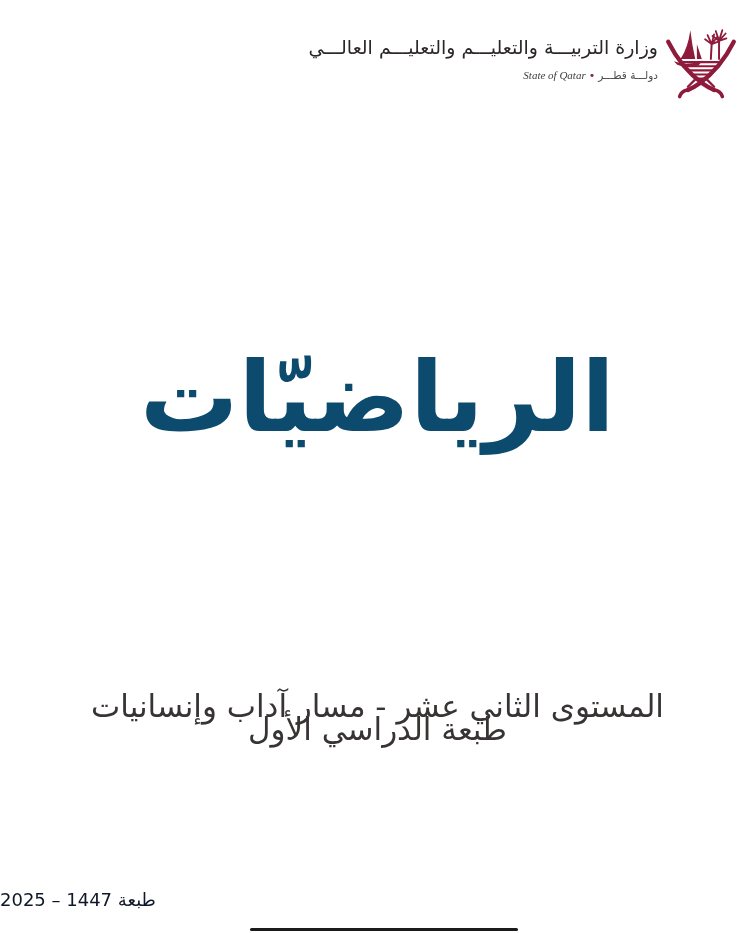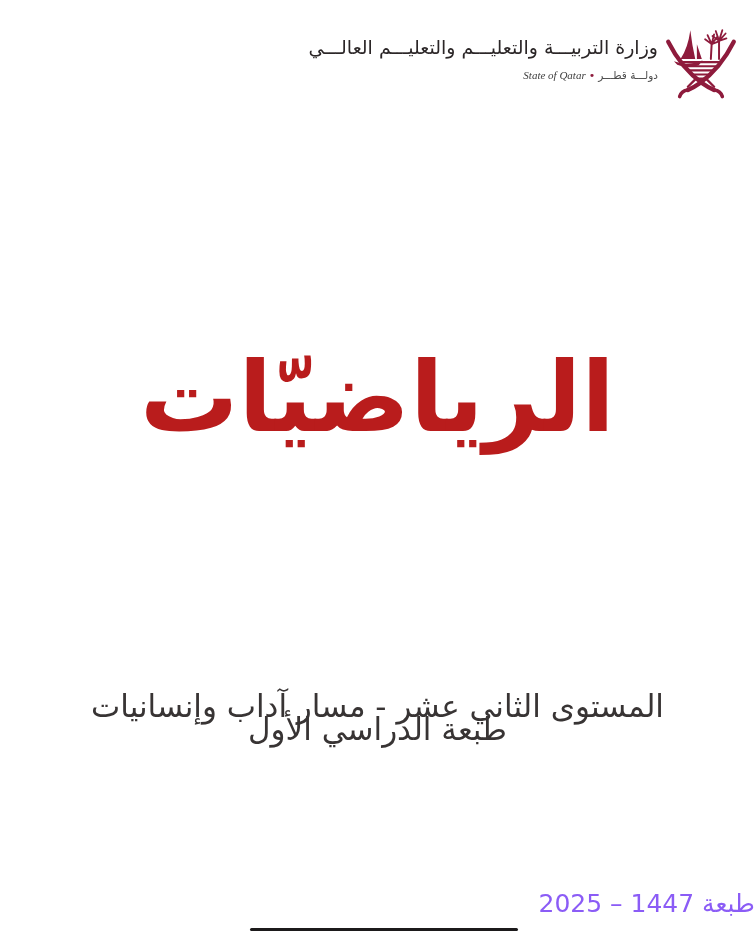--- a/index.html
+++ b/index.html
@@ -70,21 +70,21 @@
     position: absolute;
     top: 345px;
     left: 0;
     right: 0;
     margin: 0;
     text-align: center;
     direction: rtl;
     font-size: 98px;
     font-weight: bold;
     line-height: 1.08;
-    color: #b91c1c;
+    color: #0c4a6e;
   }
   .subtitle-1 {
     position: absolute;
     top: 653px;
     left: 0;
     right: 0;
     text-align: center;
     direction: rtl;
     font-size: 31px;
     line-height: 1.2;
@@ -102,24 +102,24 @@
     line-height: 1.2;
     color: #383434;
   }
 
   
   .edition-line {
     position: absolute;
     top: 889px;
     left: 0;
     right: 0;
-    text-align: right;
+    text-align: left;
     direction: rtl;
-    font-size: 25px;
-    color: #8b5cf6;
+    font-size: 18px;
+    color: #0f172a;
   }
   .footer-rule {
     position: absolute;
     top: 928px;
     left: 250px;
     width: 268px;
     height: 2.5px;
     background: #1c1a1b;
     border-radius: 2px;
   }

